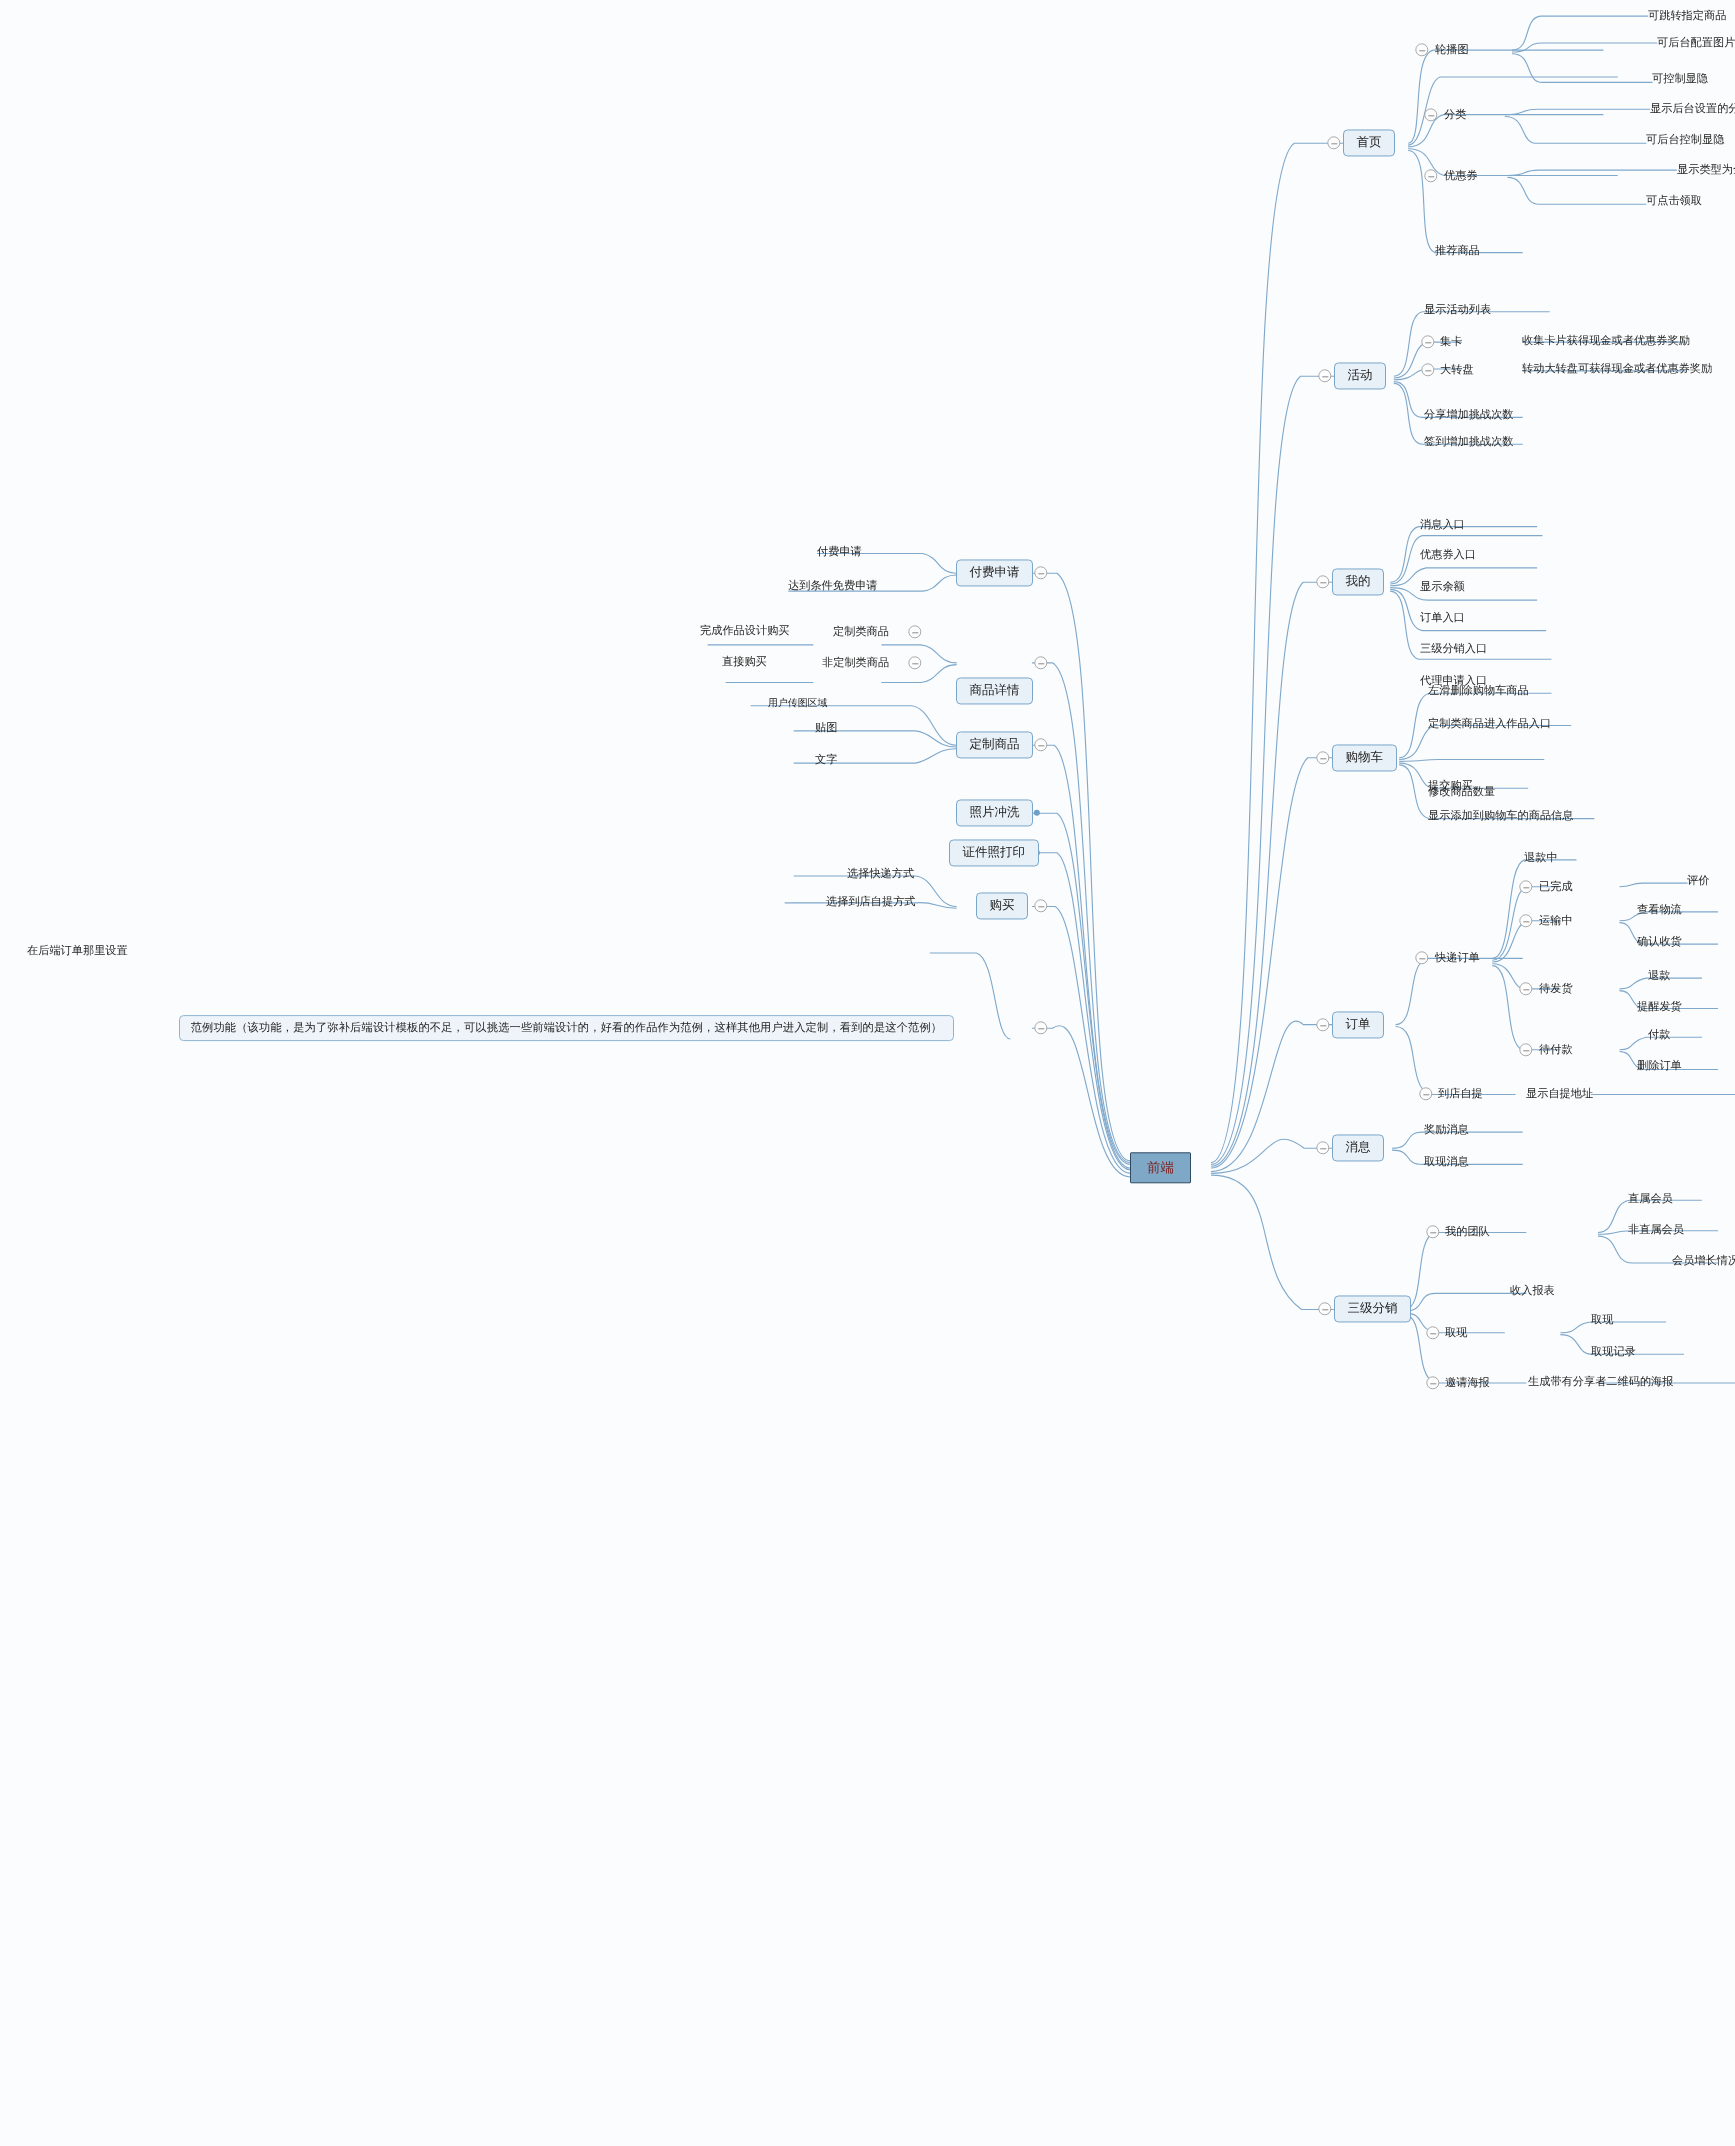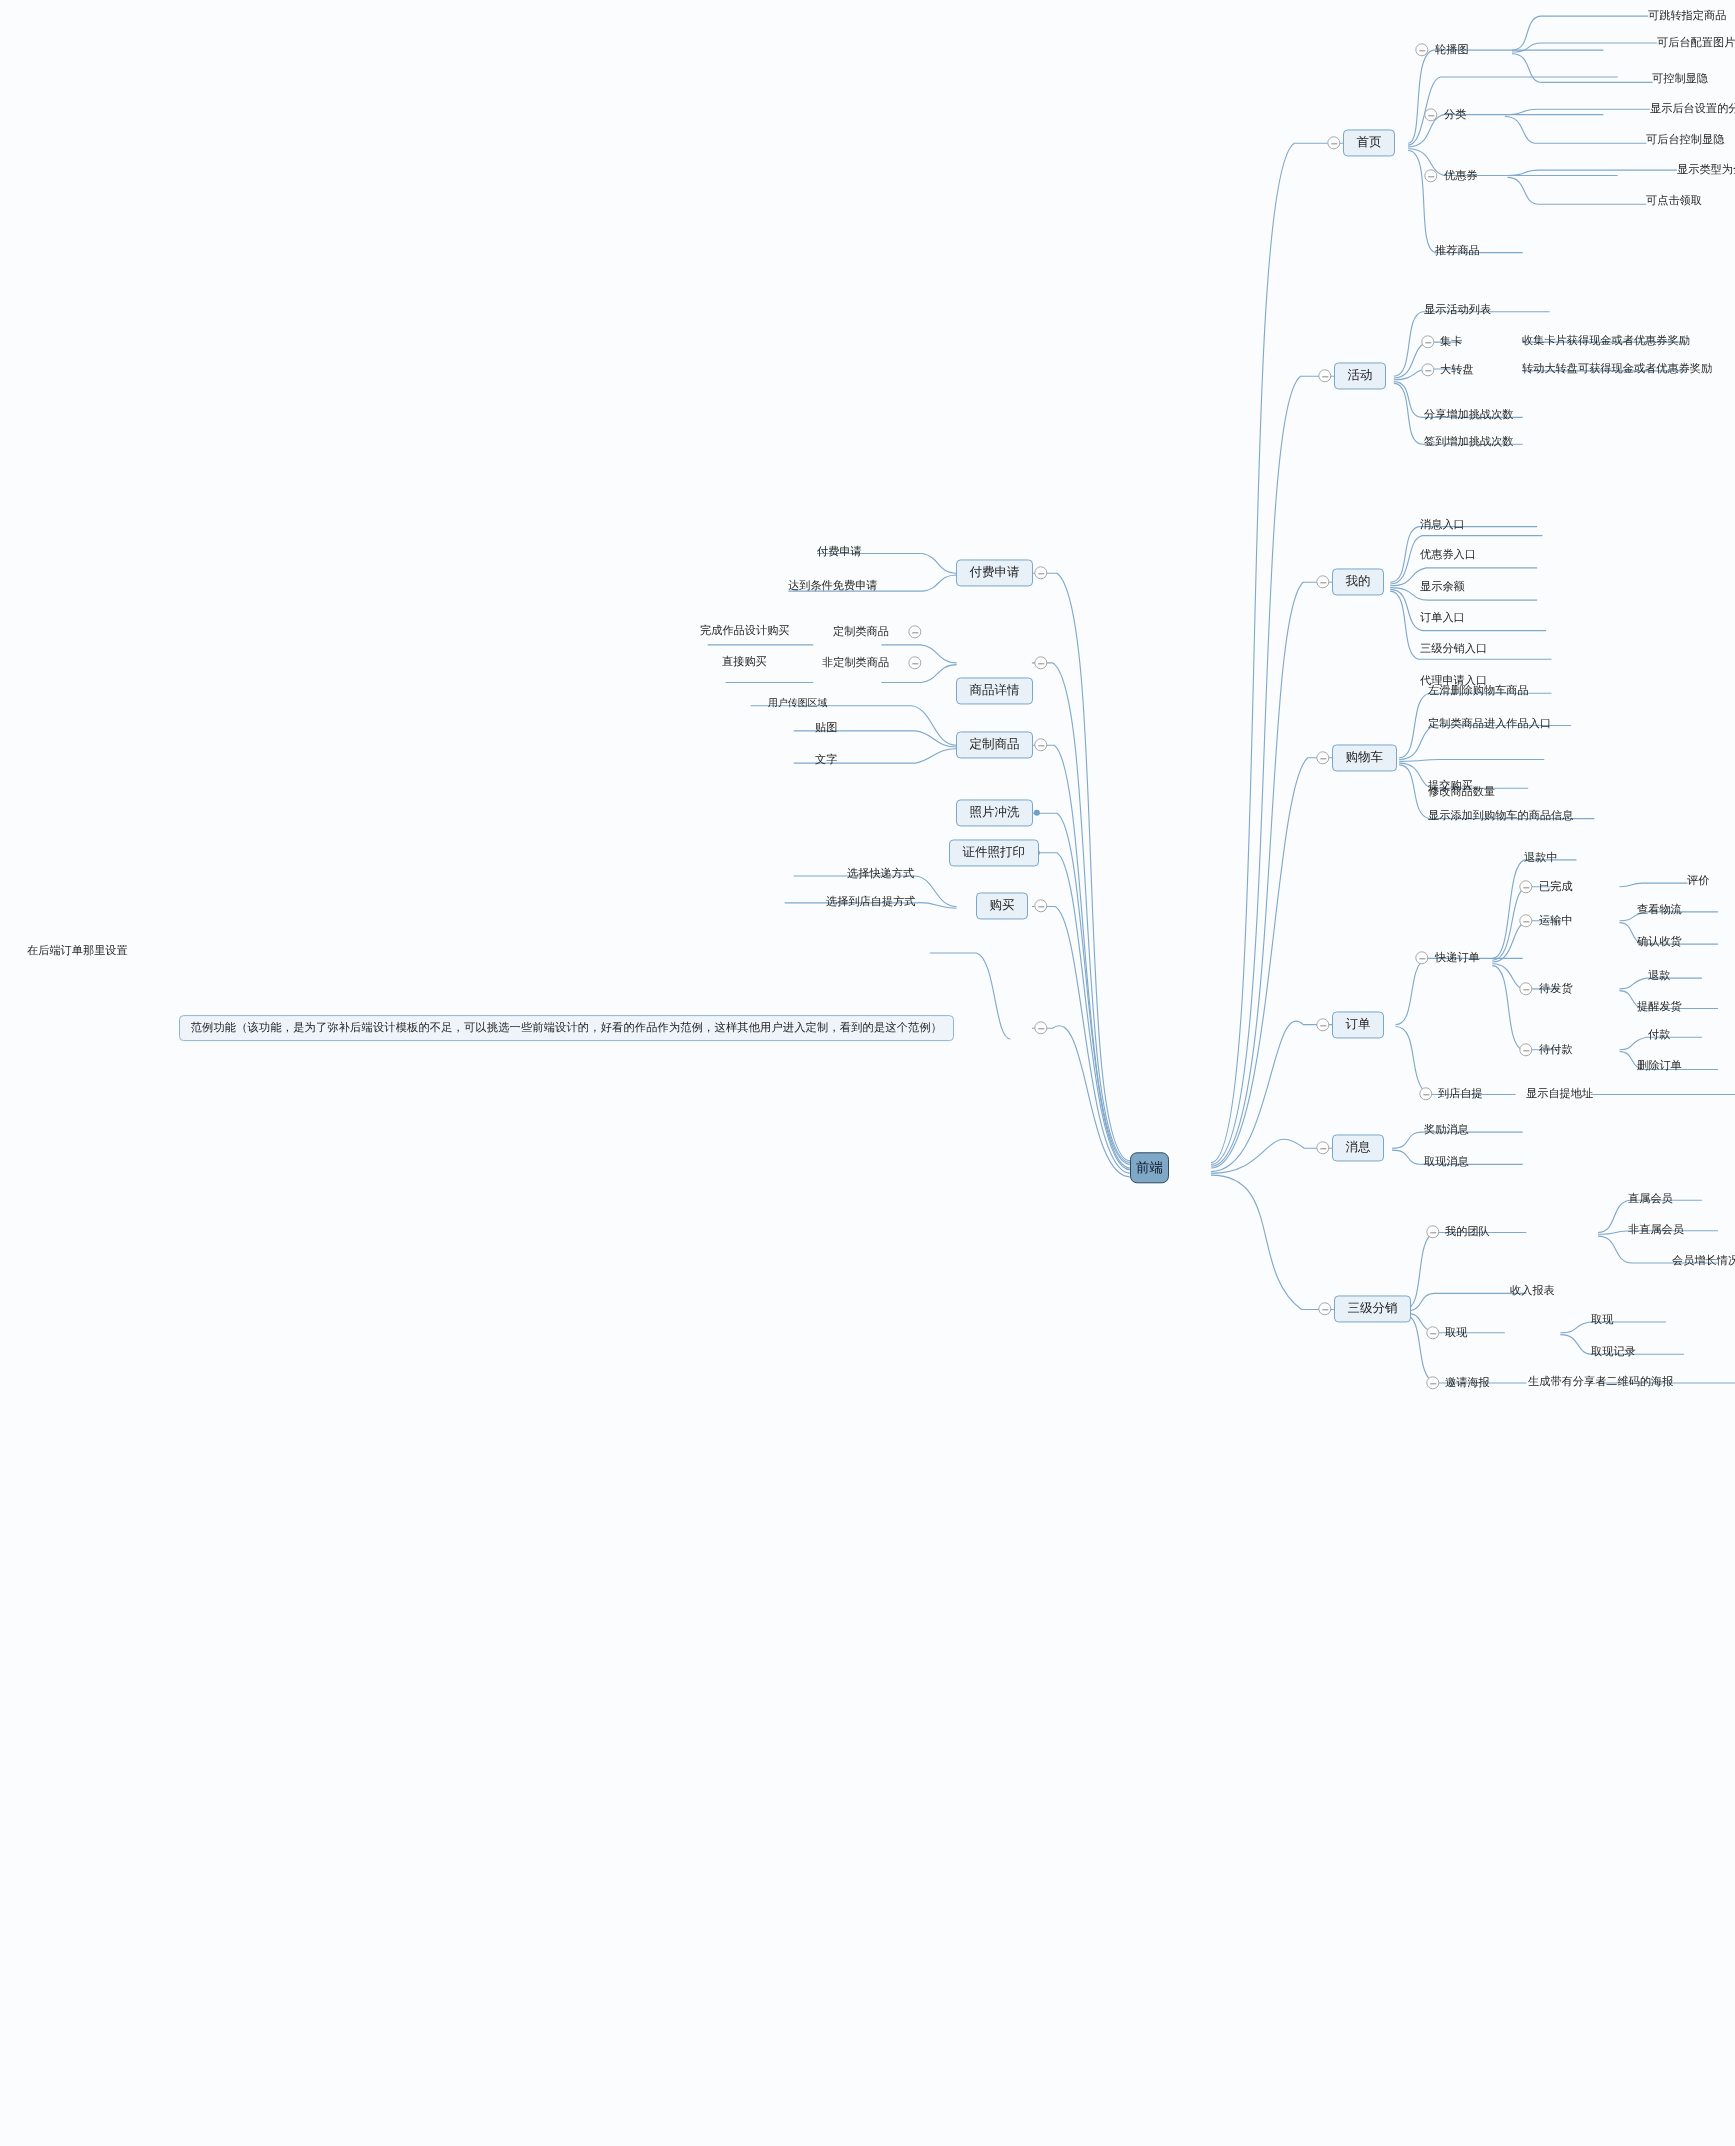--- a/index.html
+++ b/index.html
@@ -41,25 +41,25 @@
   .box{
     border:0.9px solid #7aa6c9;
     border-radius:4.5px;
     background:#e9f1f8;
     padding:6.3px 12.5px;
     font-size:12.5px;
     color:#222;
   }
   .root{
     border:1.8px solid #2e4a63;
-    border-radius:7px;
+    border-radius:1px;
     background:#7fa8c6;
-    color:#0f172a;
+    color:#7f1d1d;
     font-size:13.4px;
-    padding:8px 5px;
+    padding:8px 16px;
     font-weight:normal;
   }
   
   .plain{
     font-size:11.2px;
     color:#1f1f1f;
     padding:0;
   }
   .plain.sm{font-size:9.9px;}
 

